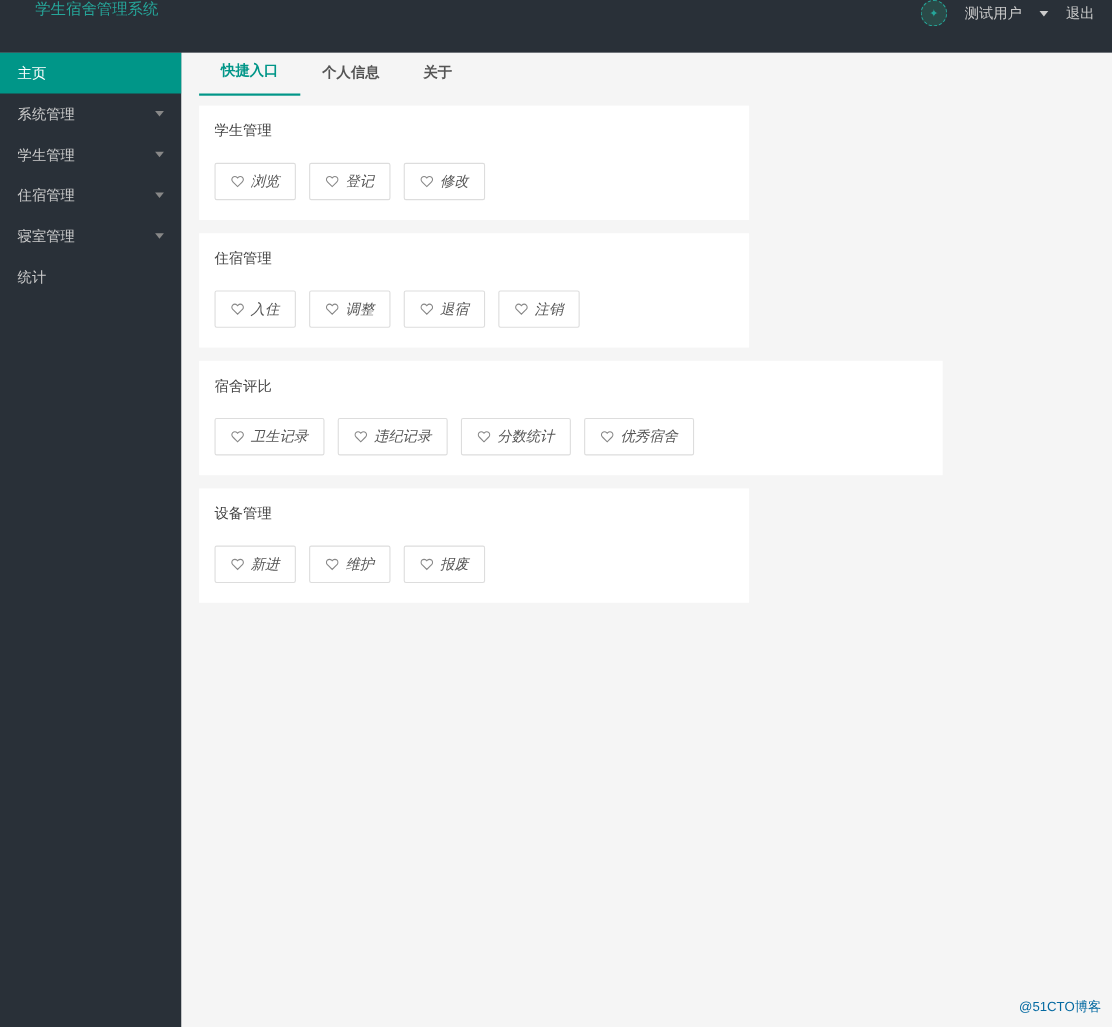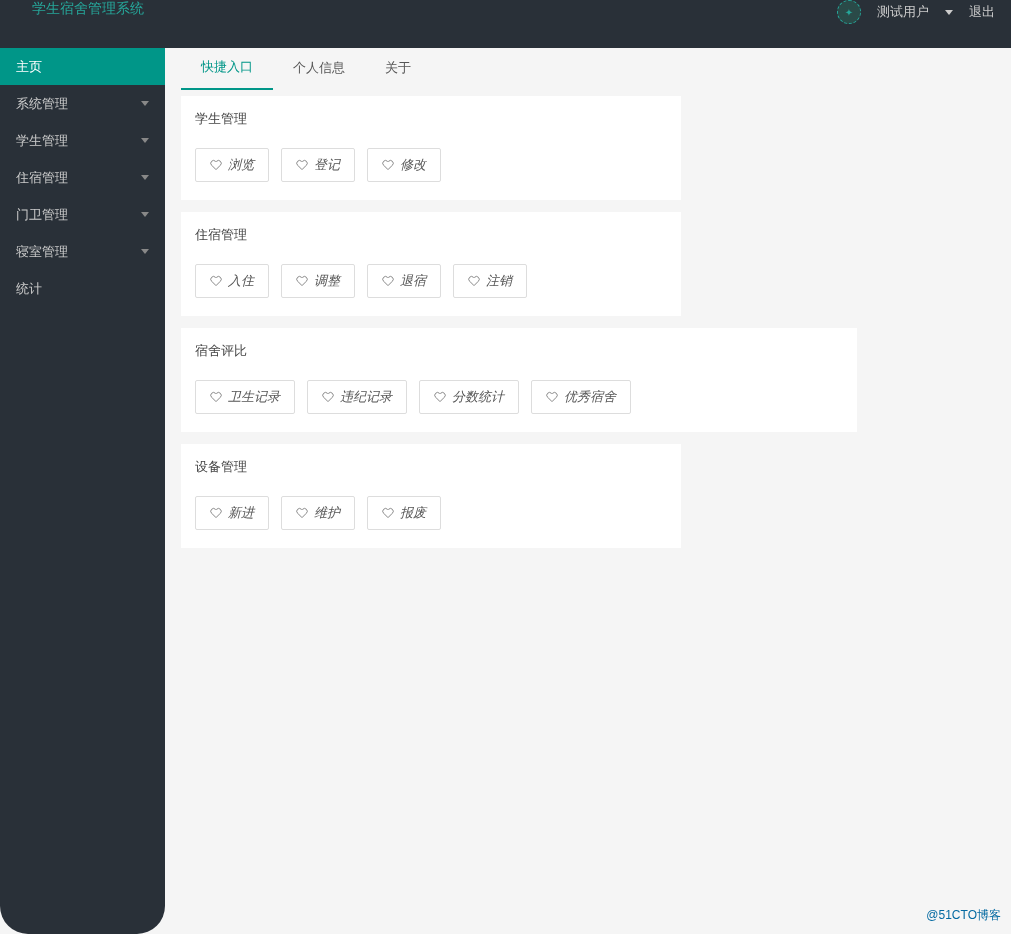--- a/index.html
+++ b/index.html
@@ -8,28 +8,28 @@
     .header { height: 48px; background: #293038; display: flex; align-items: flex-start; padding: 0 16px; color: #ccc; }
     .header-title { color: #26a69a; font-size: 14px; margin-left: 16px; }
     .header-right { margin-left: auto; display: flex; align-items: center; gap: 16px; }
     .avatar { width: 24px; height: 24px; border-radius: 50%; background: #2a4a48; border: 1px dashed #26a69a; display: flex; align-items: center; justify-content: center; font-size: 10px; color: #26a69a; }
     .user-label { display: flex; align-items: center; gap: 16px; cursor: pointer; }
     .caret-down { width: 0; height: 0; border-left: 4px solid transparent; border-right: 4px solid transparent; border-top: 5px solid #ccc; }
     .logout { cursor: pointer; }
     
     .layout { display: flex; height: calc(100vh - 48px); min-height: 886px; }
     
-    .sidebar { width: 165px; background: #293038; color: #ccc; flex-shrink: 0; border-radius: 28px; }
+    .sidebar { width: 165px; background: #293038; color: #ccc; flex-shrink: 0; }
     .sidebar-item { height: 37px; display: flex; align-items: center; padding: 0 16px; cursor: pointer; position: relative; font-size: 13px; }
     .sidebar-item.active { background: #009688; color: #fff; }
     .sidebar-item .chevron { position: absolute; right: 16px; width: 0; height: 0; border-left: 4px solid transparent; border-right: 4px solid transparent; border-top: 5px solid #888; }
     
     .content { flex: 1; background: #f5f5f5; padding: 0 16px 16px; position: relative; }
     
-    .tabs { display: flex; height: 40px; align-items: center; border-bottom: 1px solid transparent; margin-bottom: 8px; }
+    .tabs { display: flex; height: 40px; align-items: flex-end; border-bottom: 1px solid transparent; margin-bottom: 8px; font-weight: bold; }
     .tab { padding: 12px 20px; cursor: pointer; color: #555; font-size: 13px; }
     .tab.active { color: #009688; border-bottom: 2px solid #009688; }
     
     .panel { background: #fff; padding: 14px 14px 18px; margin-bottom: 12px; width: 500px; }
     .panel-title { font-size: 13px; color: #444; margin-bottom: 20px; }
     .btn-row { display: flex; gap: 12px; flex-wrap: wrap; }
     .btn { border: 1px solid #ddd; background: #fff; padding: 7px 14px; border-radius: 2px; cursor: pointer; display: flex; align-items: center; gap: 6px; font-size: 13px; color: #555; font-style: italic; }
     .heart-icon { width: 12px; height: 12px; }
     
     .watermark { position: absolute; bottom: 10px; right: 10px; color: #0369a1; font-size: 12px; }
@@ -57,24 +57,20 @@
       <div class="sidebar-item">
         <span>系统管理</span>
         <span class="chevron"></span>
       </div>
       <div class="sidebar-item">
         <span>学生管理</span>
         <span class="chevron"></span>
       </div>
       <div class="sidebar-item">
         <span>住宿管理</span>
-        <span class="chevron"></span>
-      </div>
-      <div class="sidebar-item">
-        <span>门卫管理</span>
         <span class="chevron"></span>
       </div>
       <div class="sidebar-item">
         <span>寝室管理</span>
         <span class="chevron"></span>
       </div>
       <div class="sidebar-item">
         <span>统计</span>
       </div>
     </div>

